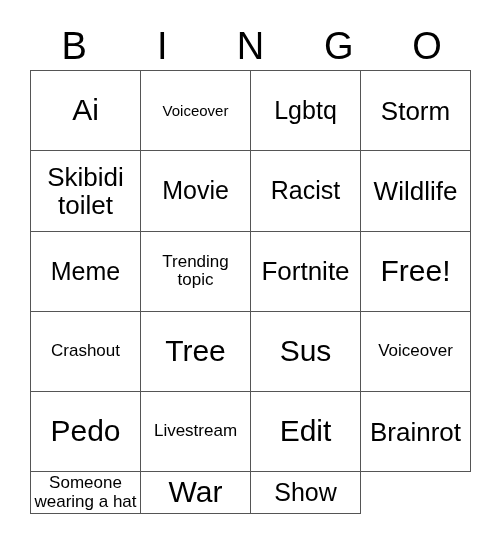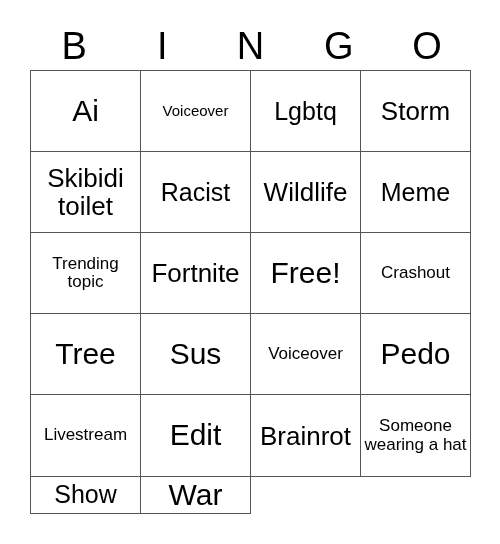--- a/index.html
+++ b/index.html
@@ -114,20 +114,23 @@
       <span class="cell-text fs-lg">Lgbtq</span>
     </div>
     <div class="cell">
       <span class="cell-text fs-md">Storm</span>
     </div>
     <div class="cell">
       <span class="cell-text fs-md">Skibidi toilet</span>
     </div>
 
     <div class="cell">
+      <span class="cell-text fs-lg">Movie</span>
+    </div>
+    <div class="cell">
       <span class="cell-text fs-lg">Racist</span>
     </div>
     <div class="cell">
       <span class="cell-text fs-md">Wildlife</span>
     </div>
     <div class="cell">
       <span class="cell-text fs-lg">Meme</span>
     </div>
 
     <div class="cell">
@@ -162,20 +165,20 @@
     <div class="cell">
       <span class="cell-text fs-xl">Edit</span>
     </div>
     <div class="cell">
       <span class="cell-text fs-md">Brainrot</span>
     </div>
     <div class="cell">
       <span class="cell-text fs-sm">Someone wearing a hat</span>
     </div>
     <div class="cell">
-      <span class="cell-text fs-lg">Show</span>
+      <span class="cell-text fs-xl">War</span>
     </div>
     <div class="cell">
-      <span class="cell-text fs-xl">War</span>
+      <span class="cell-text fs-lg">Show</span>
     </div>
 
   </div>
 </div>
 
 </body></html>

